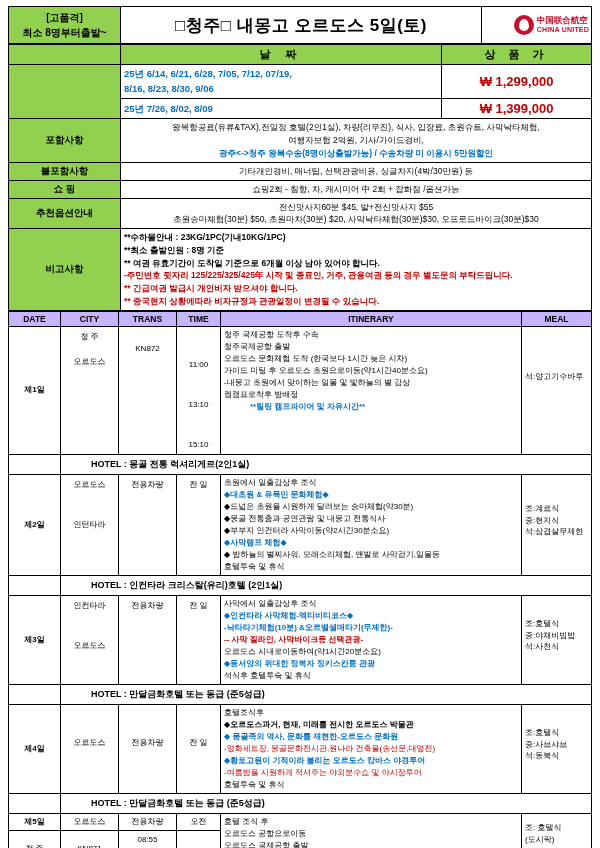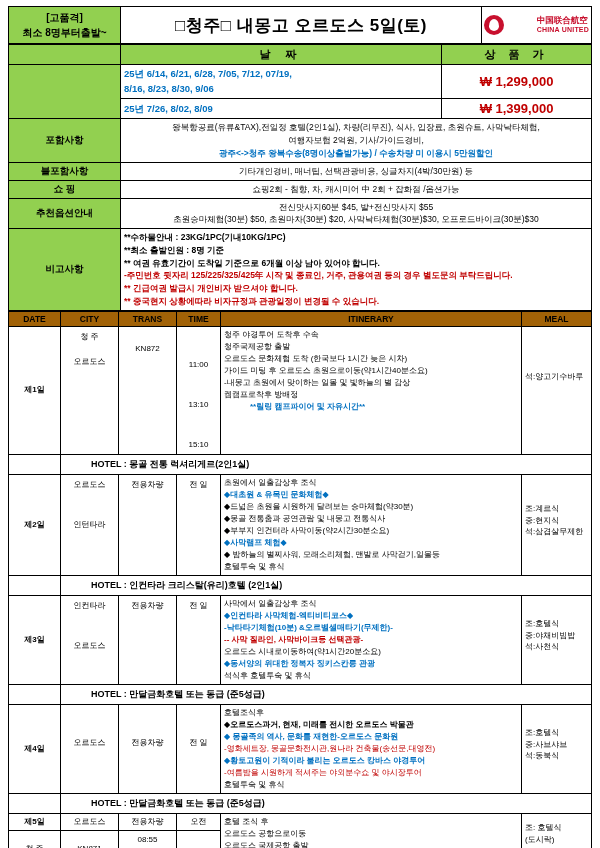--- a/index.html
+++ b/index.html
@@ -41,21 +41,21 @@
     font-weight: bold;
     letter-spacing: 0.5px;
     padding: 6px 2px;
   }
   .hdr-logo {
     width: 110px;
     text-align: center;
     padding: 2px;
     background: #fff;
   }
-  .logo-wrap { display: flex; align-items: center; justify-content: space-between; gap: 3px; }
+  .logo-wrap { display: flex; align-items: center; justify-content: flex-end; gap: 3px; }
   .logo-mark {
     width: 20px; height: 20px; border-radius: 50%;
     background: #c8102e;
     position: relative;
     flex: none;
   }
   .logo-mark::after {
     content: "";
     position: absolute; left: 5px; top: 4px;
     width: 10px; height: 12px;
@@ -108,21 +108,21 @@
   }
   .body-cell { font-size: 8.5px; line-height: 1.5; padding: 3px 4px; }
   .ctr { text-align: center; }
   .blue { color: #0070c0; }
   .red { color: #c00000; }
   .bold { font-weight: bold; }
 
   
   .itin { margin-top: 0; }
   .itin th {
-    background: #a16207;
+    background: #c4b5fd;
     font-size: 8.5px;
     font-weight: bold;
     text-align: center;
     padding: 2px 1px;
   }
   .itin td { font-size: 8px; padding: 2px 3px; line-height: 1.45; }
   .c-date { width: 34px; text-align: center; font-weight: bold; font-size: 9px; }
   .c-city { width: 52px; text-align: center; font-size: 8.5px; }
   .c-trans { width: 58px; text-align: center; font-size: 8.5px; }
   .c-time { width: 44px; text-align: center; font-size: 8.5px; }
@@ -254,21 +254,21 @@
       </td>
       <td class="c-trans vt">
         <div style="padding-top:14px;">KN872</div>
       </td>
       <td class="c-time vt timelines">
         <div style="padding-top:2px;">11:00</div>
         <div>13:10</div>
         <div>15:10</div>
       </td>
       <td class="c-itin vt itinlines">
-        <div>청주 야경투어  도착후 수속</div>
+        <div>청주 국제공항  도착후 수속</div>
         <div>청주국제공항 출발</div>
         <div>오르도스 문화체험  도착 (한국보다 1시간 늦은 시차)</div>
         <div>가이드 미팅 후 오르도스 초원으로이동(약1시간40분소요)</div>
         <div>-내몽고 초원에서 맞이하는 일몰 및 빛하늘의 별 감상</div>
         <div>켐캠프로착후 방배정</div>
         <div class="blue bold" style="padding-left:26px;">**릴링 캠프파이어 및 자유시간**</div>
       </td>
       <td class="c-meal vt">
         <div style="padding-top:42px;">석:양고기수바루</div>
       </td>

